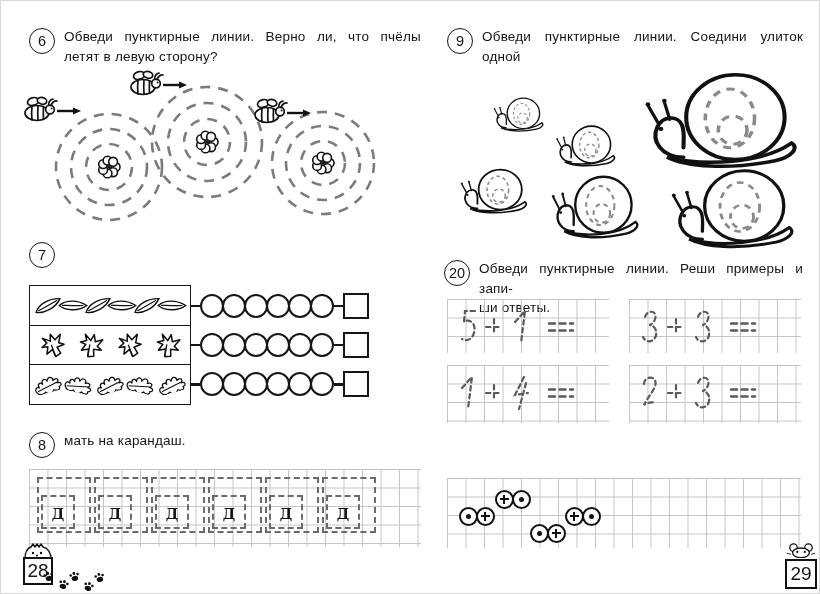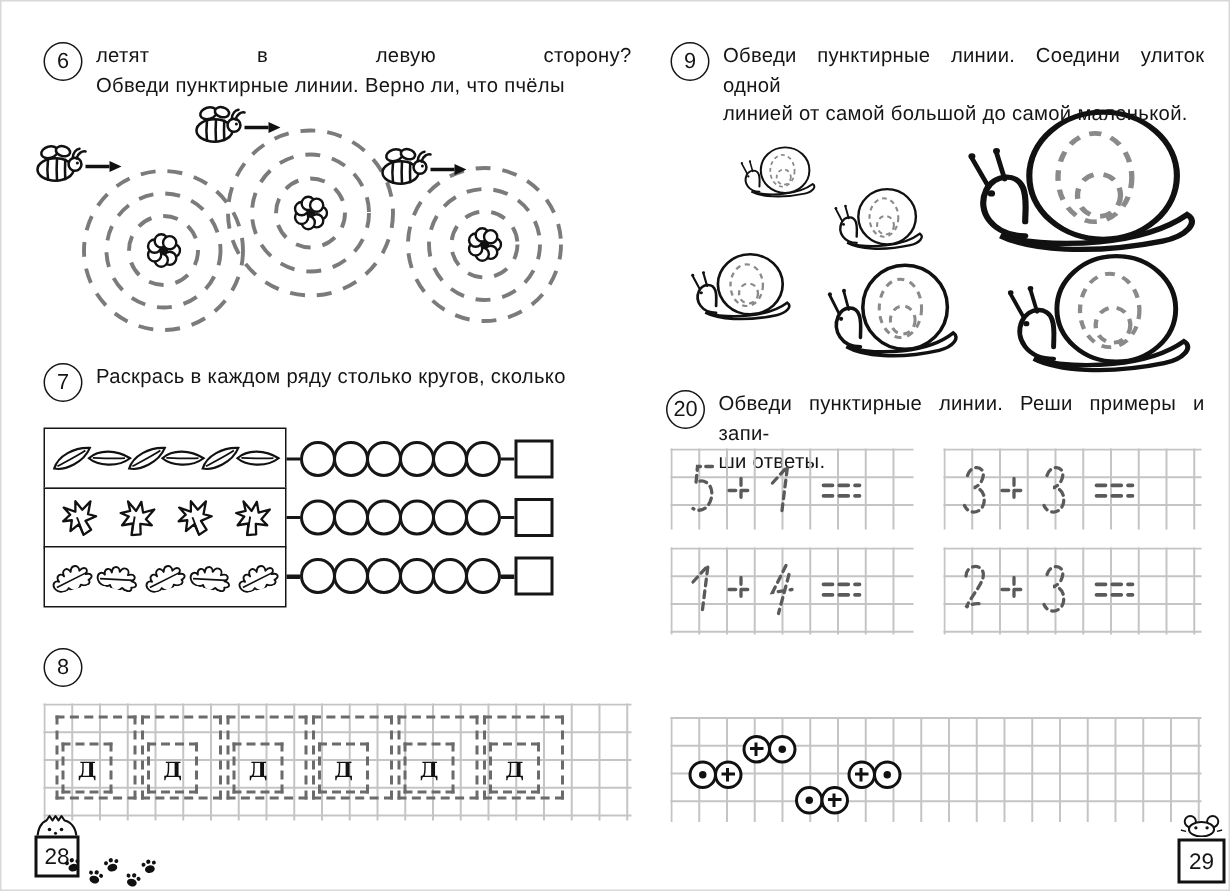--- a/index.html
+++ b/index.html
@@ -40,21 +40,21 @@
   #grid11{left:446px;top:477px;width:354px;height:70px;}
   .pcirc{position:absolute;width:19px;height:19px;border:2.7px solid #111;border-radius:50%;
          box-sizing:border-box;background:#fff;}
   .pdot{position:absolute;left:50%;top:50%;width:5px;height:5px;margin:-2.5px 0 0 -2.5px;
         border-radius:50%;background:#111;}
   .pplus{position:absolute;left:50%;top:50%;width:9px;height:2.2px;margin:-1.1px 0 0 -4.5px;background:#111;}
   .pplus:after{content:"";position:absolute;left:3.4px;top:-3.4px;width:2.2px;height:9px;background:#111;}
   
   .footer{position:absolute;}
   .pagebox{position:absolute;border:2px solid #111;background:#fff;display:flex;align-items:center;
-           justify-content:center;font-size:15px;}
+           justify-content:center;font-size:19px;}
   .fsvg{position:absolute;}
 </style>
 </head>
 <body>
 
 <div id="canvas">
 
   <svg width="0" height="0" style="position:absolute">
     <defs>
       <symbol id="bee" viewBox="0 0 58 28">
@@ -215,40 +215,39 @@
       <use href="#snail" x="552" y="120" width="64" height="46"></use>
       <use href="#snail" x="636" y="62" width="164" height="106"></use>
       <use href="#snail" x="456" y="163" width="72" height="50"></use>
       <use href="#snail" x="546" y="168" width="94" height="70"></use>
       <use href="#snail" x="664" y="160" width="132" height="88"></use>
     </svg>
 
   <div class="task" style="left:28px;top:26px;width:392px">
     <div class="tnum">6</div>
     <div class="ttext">
+        <div class="tline">Обведи пунктирные линии. Верно ли, что пчёлы</div>
         <div class="tline">летят в левую сторону?</div>
-        <div class="tline">Обведи пунктирные линии. Верно ли, что пчёлы</div>
       </div>
   </div>
   <div class="task" style="left:28px;top:240px;width:392px">
     <div class="tnum">7</div>
     <div class="ttext">
-        <div class="tline">Раскрась в каждом ряду столько кругов, сколько</div>
       </div>
   </div>
   <div class="task" style="left:28px;top:430px;width:392px">
     <div class="tnum">8</div>
     <div class="ttext">
+        <div class="tline">мать на карандаш.</div>
       </div>
   </div>
   <div class="task" style="left:446px;top:26px;width:356px">
     <div class="tnum">9</div>
     <div class="ttext">
         <div class="tline">Обведи пунктирные линии. Соедини улиток одной</div>
-        <div class="tline">линией от самой большой до самой маленькой.</div>
       </div>
   </div>
   <div class="task" style="left:443px;top:258px;width:359px">
     <div class="tnum">20</div>
     <div class="ttext">
         <div class="tline">Обведи пунктирные линии. Реши примеры и запи-</div>
         <div class="tline">ши ответы.</div>
       </div>
   </div>
 

